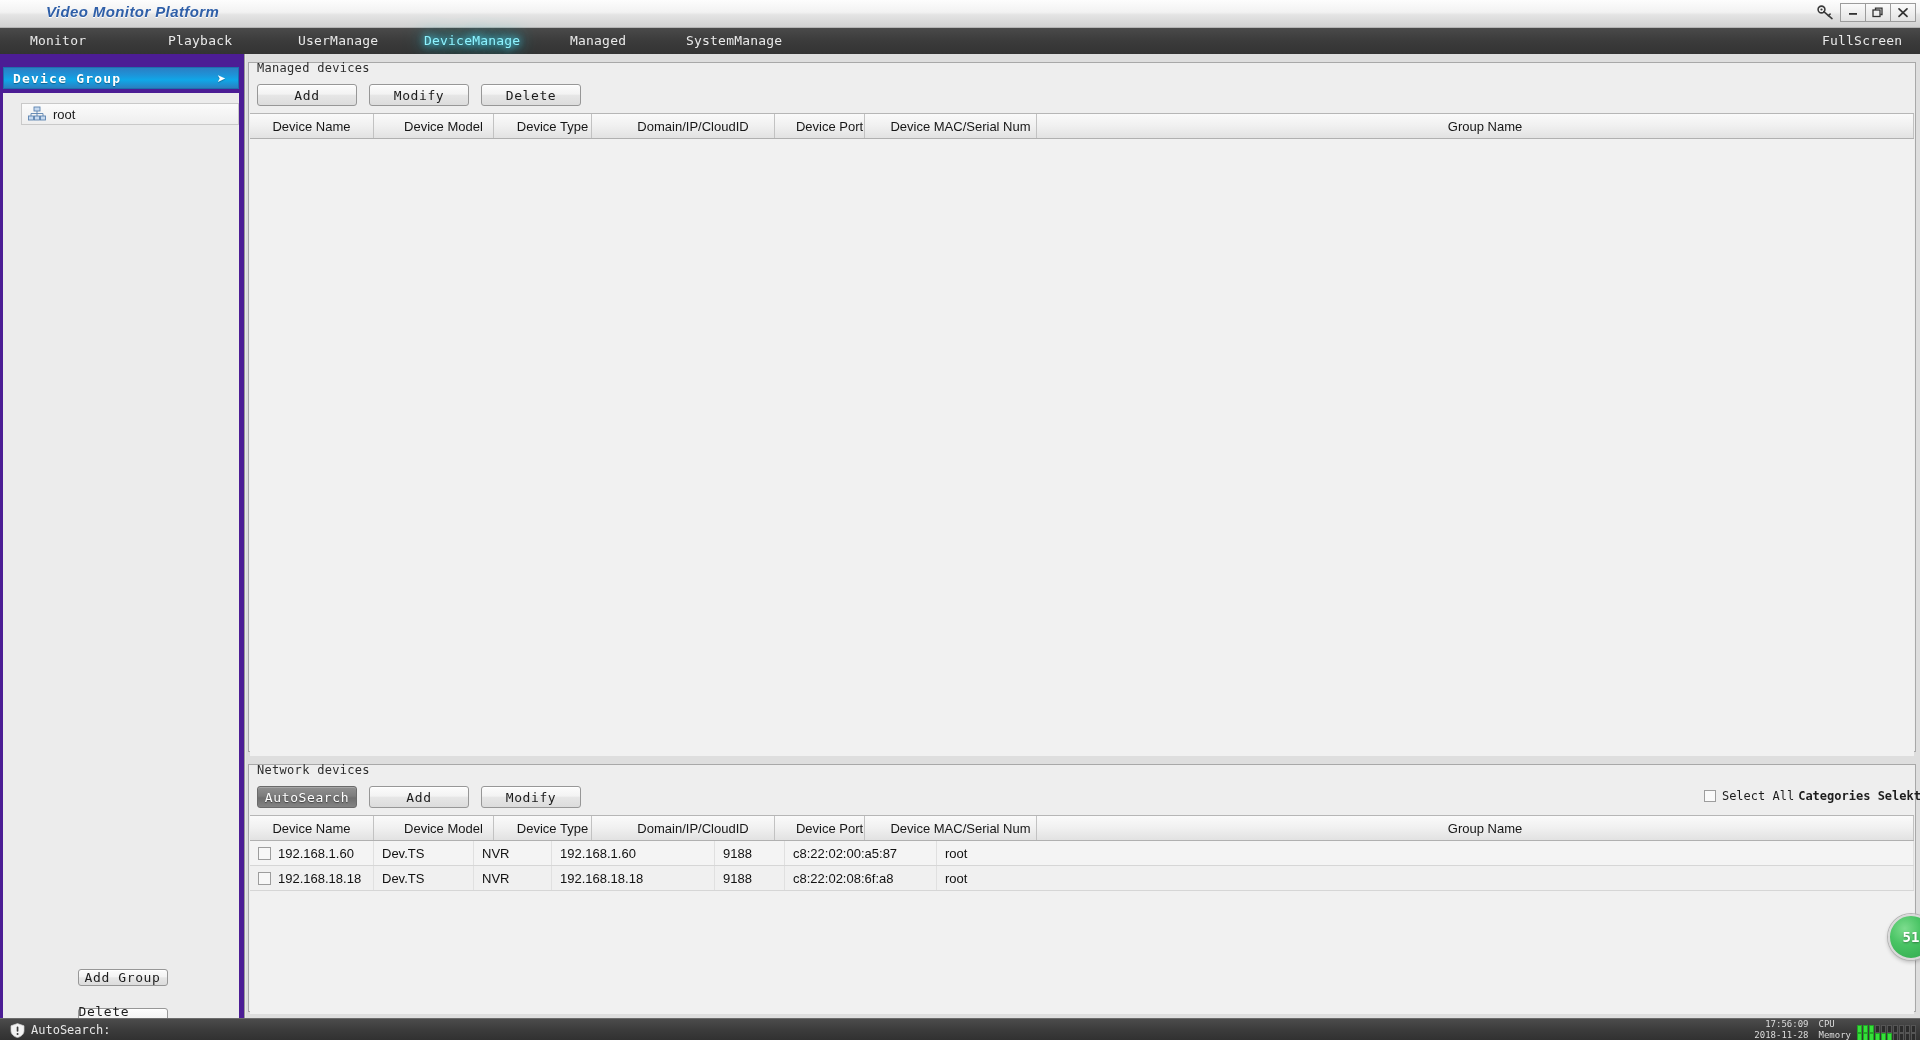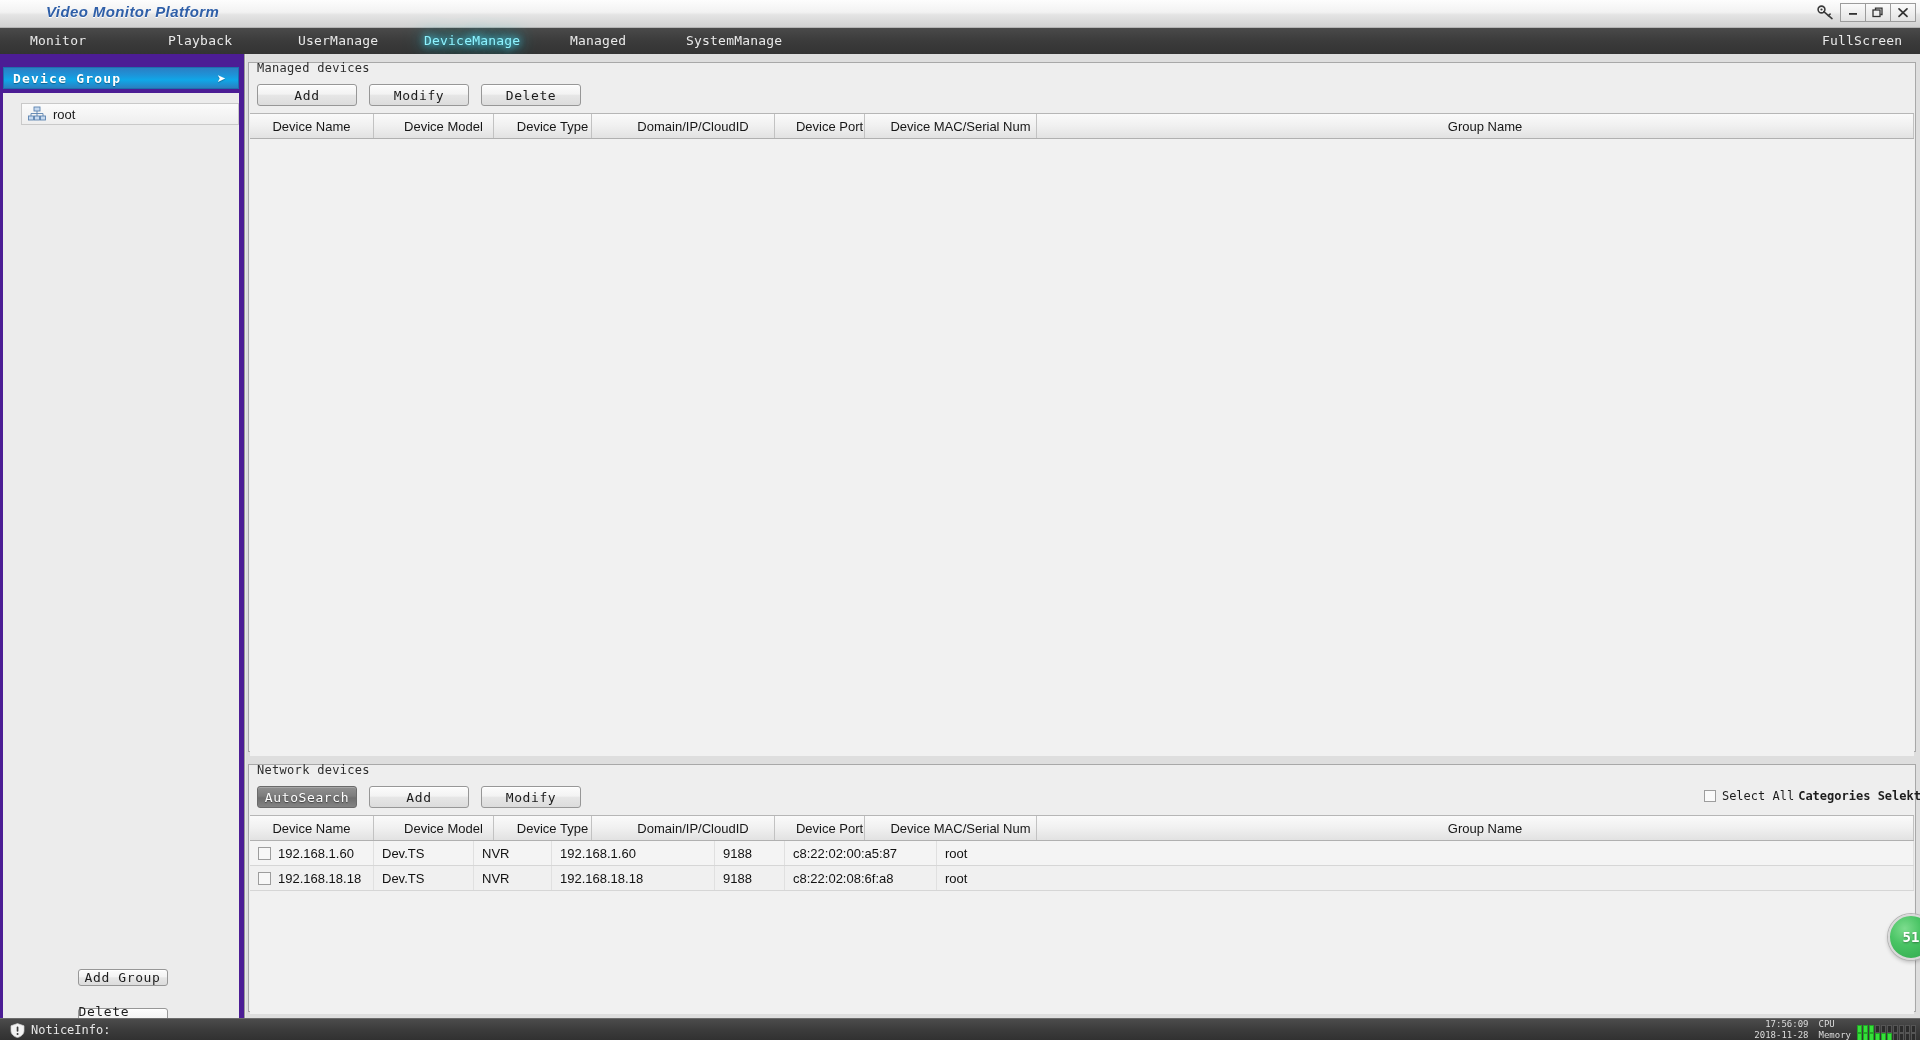--- a/index.html
+++ b/index.html
@@ -416,21 +416,21 @@
 
 <div class="statusbar">
   <div class="notice">
     <span class="shield">
       <svg width="15" height="15" viewBox="0 0 15 15">
         <path d="M7.5 0.6 L14 2.8 V7.6 C14 11.3 11.1 13.6 7.5 14.6 C3.9 13.6 1 11.3 1 7.6 V2.8 Z" fill="#f2f2f2" stroke="#cfcfcf" stroke-width="0.7"></path>
         <rect x="6.7" y="3.6" width="1.7" height="5.2" rx="0.8" fill="#3a3a3a"></rect>
         <circle cx="7.55" cy="11.1" r="1" fill="#3a3a3a"></circle>
       </svg>
     </span>
-    <span>NoticeInfo:</span>
+    <span>AutoSearch:</span>
   </div>
 
   <div class="sysinfo">
     <div class="si-col dt">
       <span>17:56:09</span>
       <span>2018-11-28</span>
     </div>
     <div class="si-col lbl">
       <span>CPU</span>
       <span>Memory</span>

